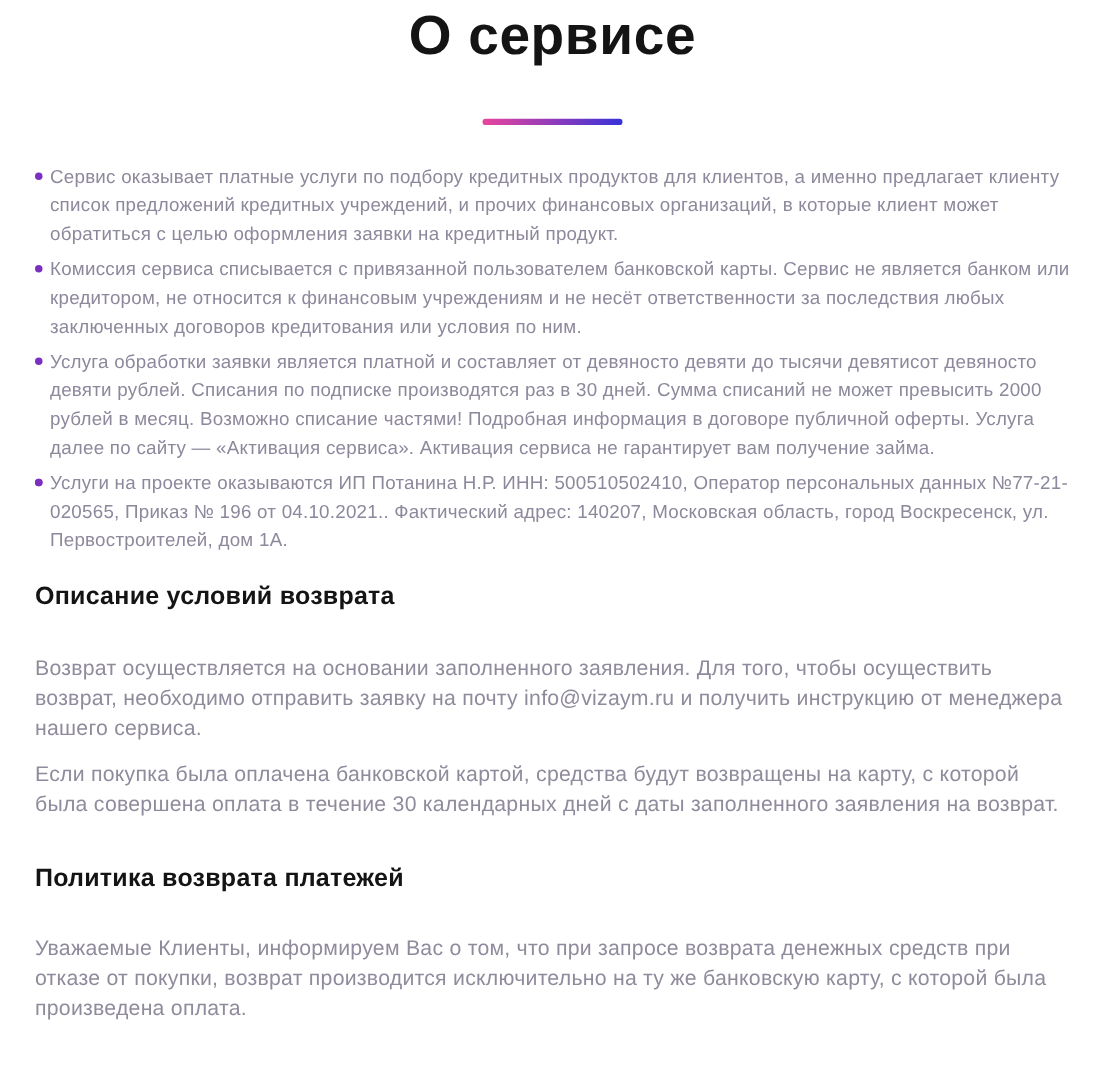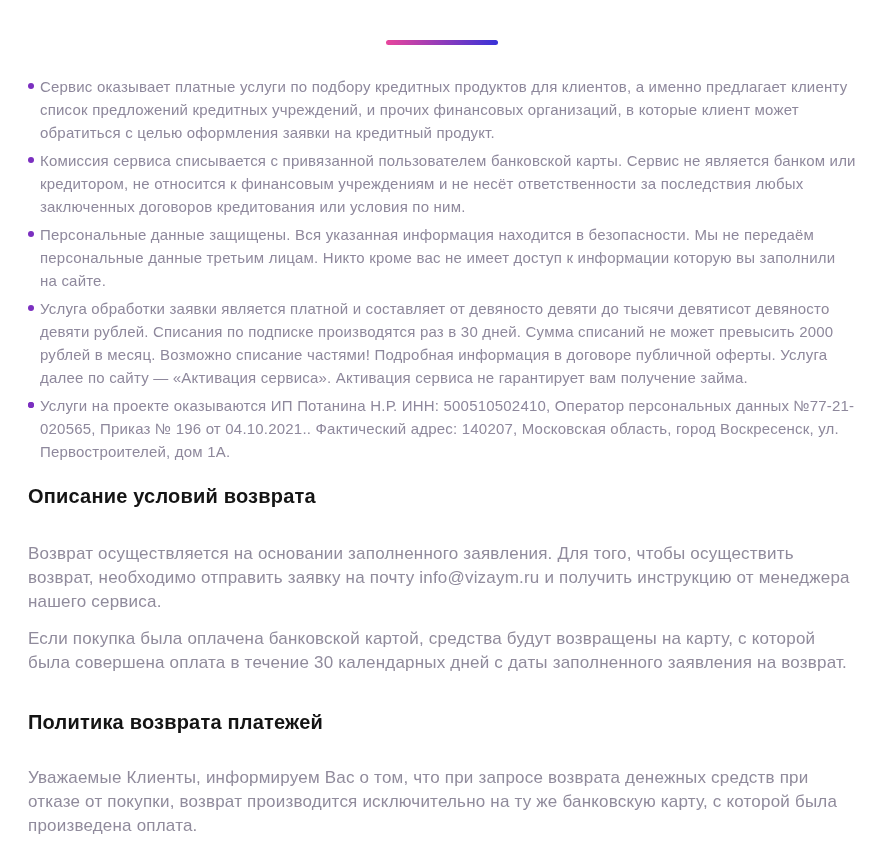--- a/index.html
+++ b/index.html
@@ -73,35 +73,32 @@
     letter-spacing: 0.2px;
     color: #908b9c;
     max-width: 828px;
   }
 </style>
 </head>
 <body>
 
 <div class="page">
 
+  <h1 class="page-title">О сервисе</h1>
 
   <div class="divider" style="background: linear-gradient(90deg, rgb(232, 69, 156), rgb(56, 50, 216));"></div>
 
   <ul class="bullets">
     <li>
       <span class="dot"></span>
       <span>Сервис оказывает платные услуги по подбору кредитных продуктов для клиентов, а именно предлагает клиенту список предложений кредитных учреждений, и прочих финансовых организаций, в которые клиент может обратиться с целью оформления заявки на кредитный продукт.</span>
     </li>
     <li>
       <span class="dot"></span>
       <span>Комиссия сервиса списывается с привязанной пользователем банковской карты. Сервис не является банком или кредитором, не относится к финансовым учреждениям и не несёт ответственности за последствия любых заключенных договоров кредитования или условия по ним.</span>
-    </li>
-    <li>
-      <span class="dot"></span>
-      <span>Персональные данные защищены. Вся указанная информация находится в безопасности. Мы не передаём персональные данные третьим лицам. Никто кроме вас не имеет доступ к информации которую вы заполнили на сайте.</span>
     </li>
     <li>
       <span class="dot"></span>
       <span>Услуга обработки заявки является платной и составляет от девяносто девяти до тысячи девятисот девяносто девяти рублей. Списания по подписке производятся раз в 30 дней. Сумма списаний не может превысить 2000 рублей в месяц. Возможно списание частями! Подробная информация в договоре публичной оферты. Услуга далее по сайту — «Активация сервиса». Активация сервиса не гарантирует вам получение займа.</span>
     </li>
     <li>
       <span class="dot"></span>
     </li>
     <li>
       <span class="dot"></span>

